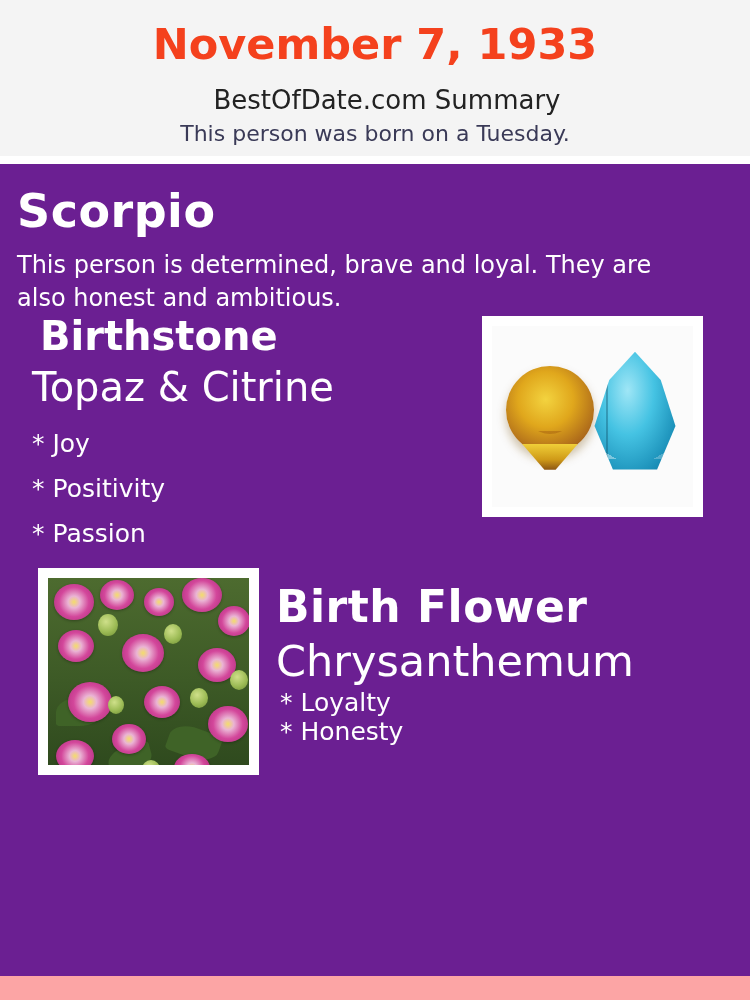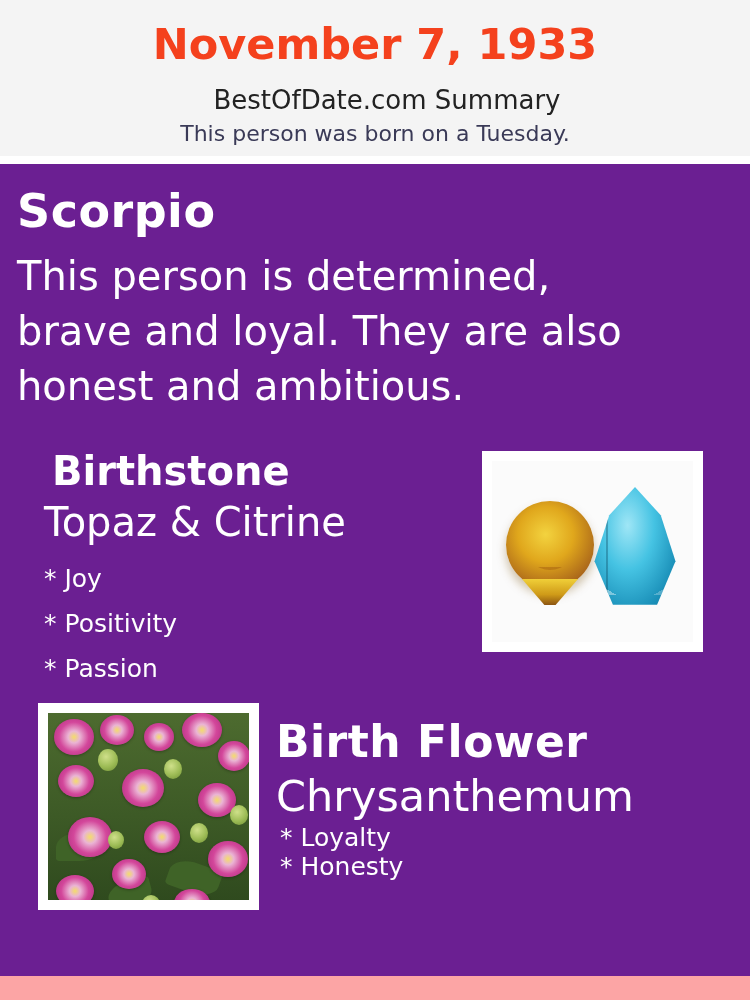--- a/index.html
+++ b/index.html
@@ -66,31 +66,30 @@
   .zodiac-block {
     padding: 22px 30px 0 17px;
   }
   .zodiac-title {
     font-size: 46px;
     font-weight: bold;
     line-height: 1.1;
     letter-spacing: 0.5px;
   }
   .zodiac-desc {
-    font-size: 40px;
+    font-size: 24px;
     line-height: 1.38;
     margin-top: 12px;
     max-width: 660px;
   }
 
   
   .stone-section {
     position: relative;
-    margin-top: 36px;
-    padding: 0 44px;
+    padding: 0 32px;
   }
   .stone-title {
     font-size: 40px;
     font-weight: bold;
     line-height: 1.05;
     padding-left: 8px;
   }
   .stone-sub {
     font-size: 40px;
     line-height: 1.2;

